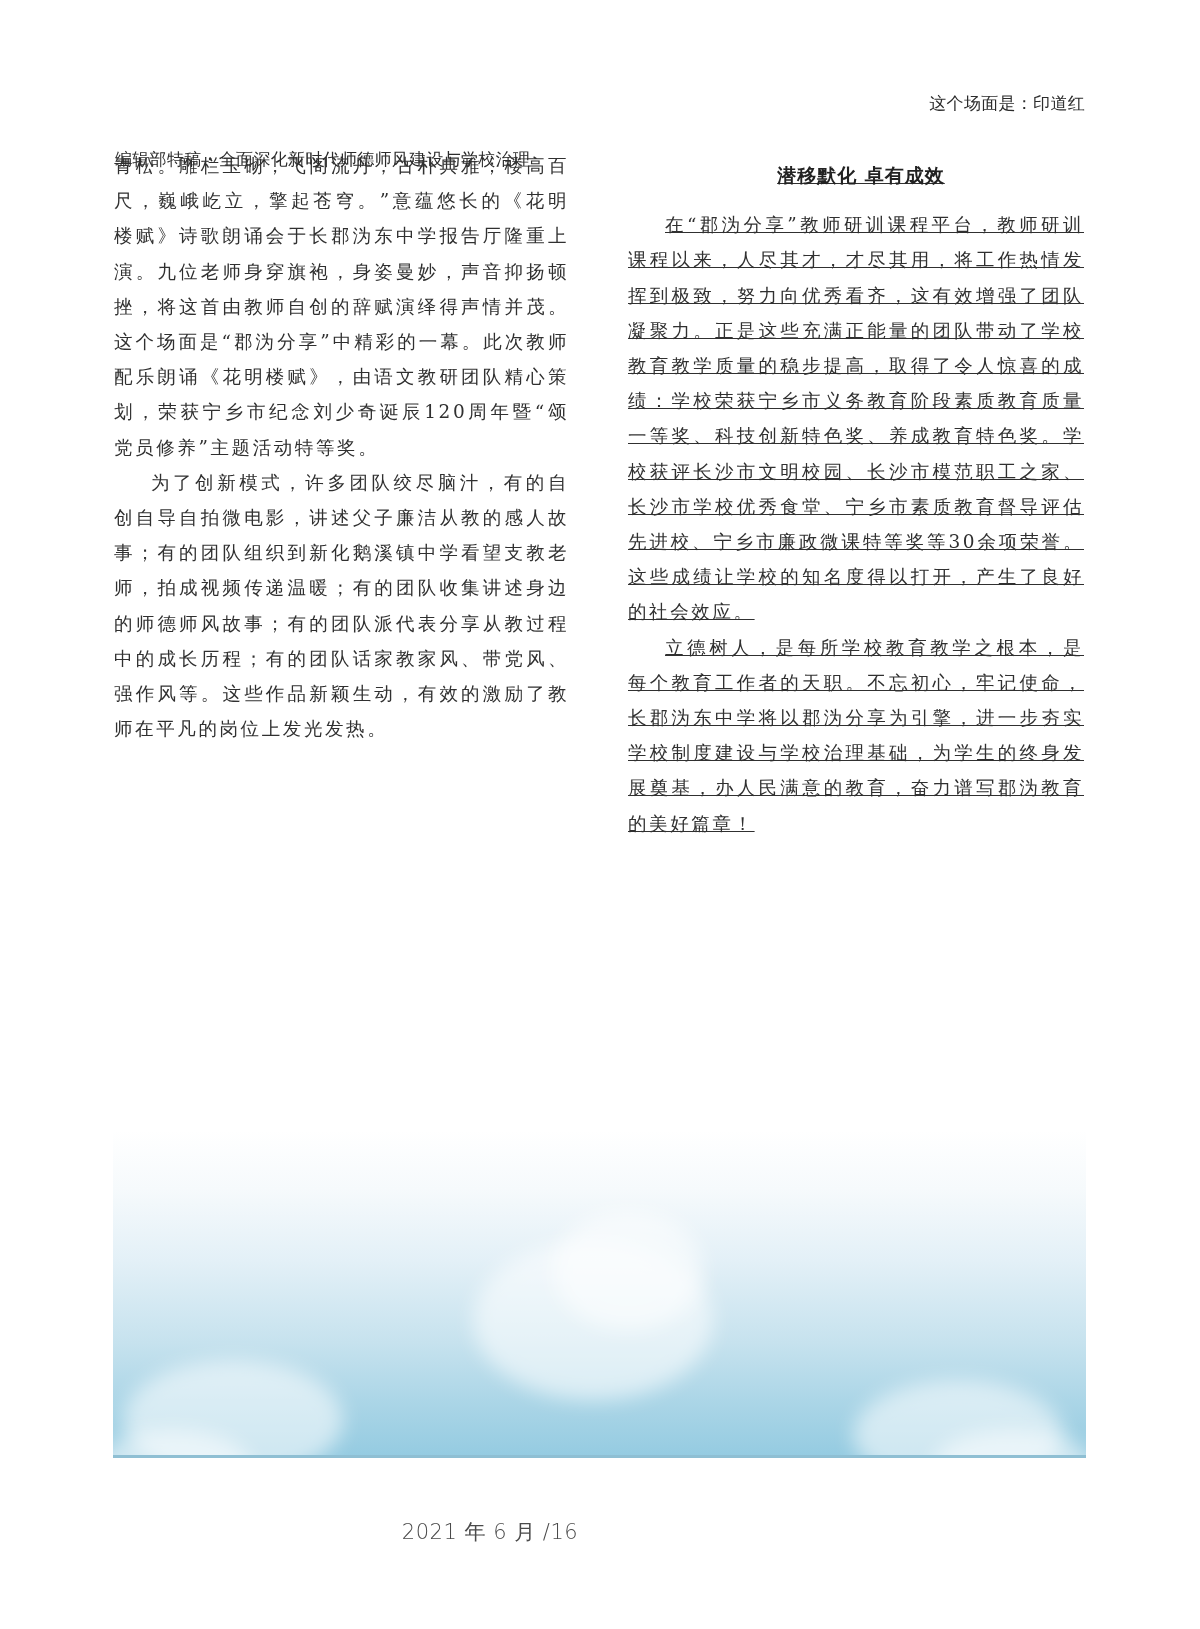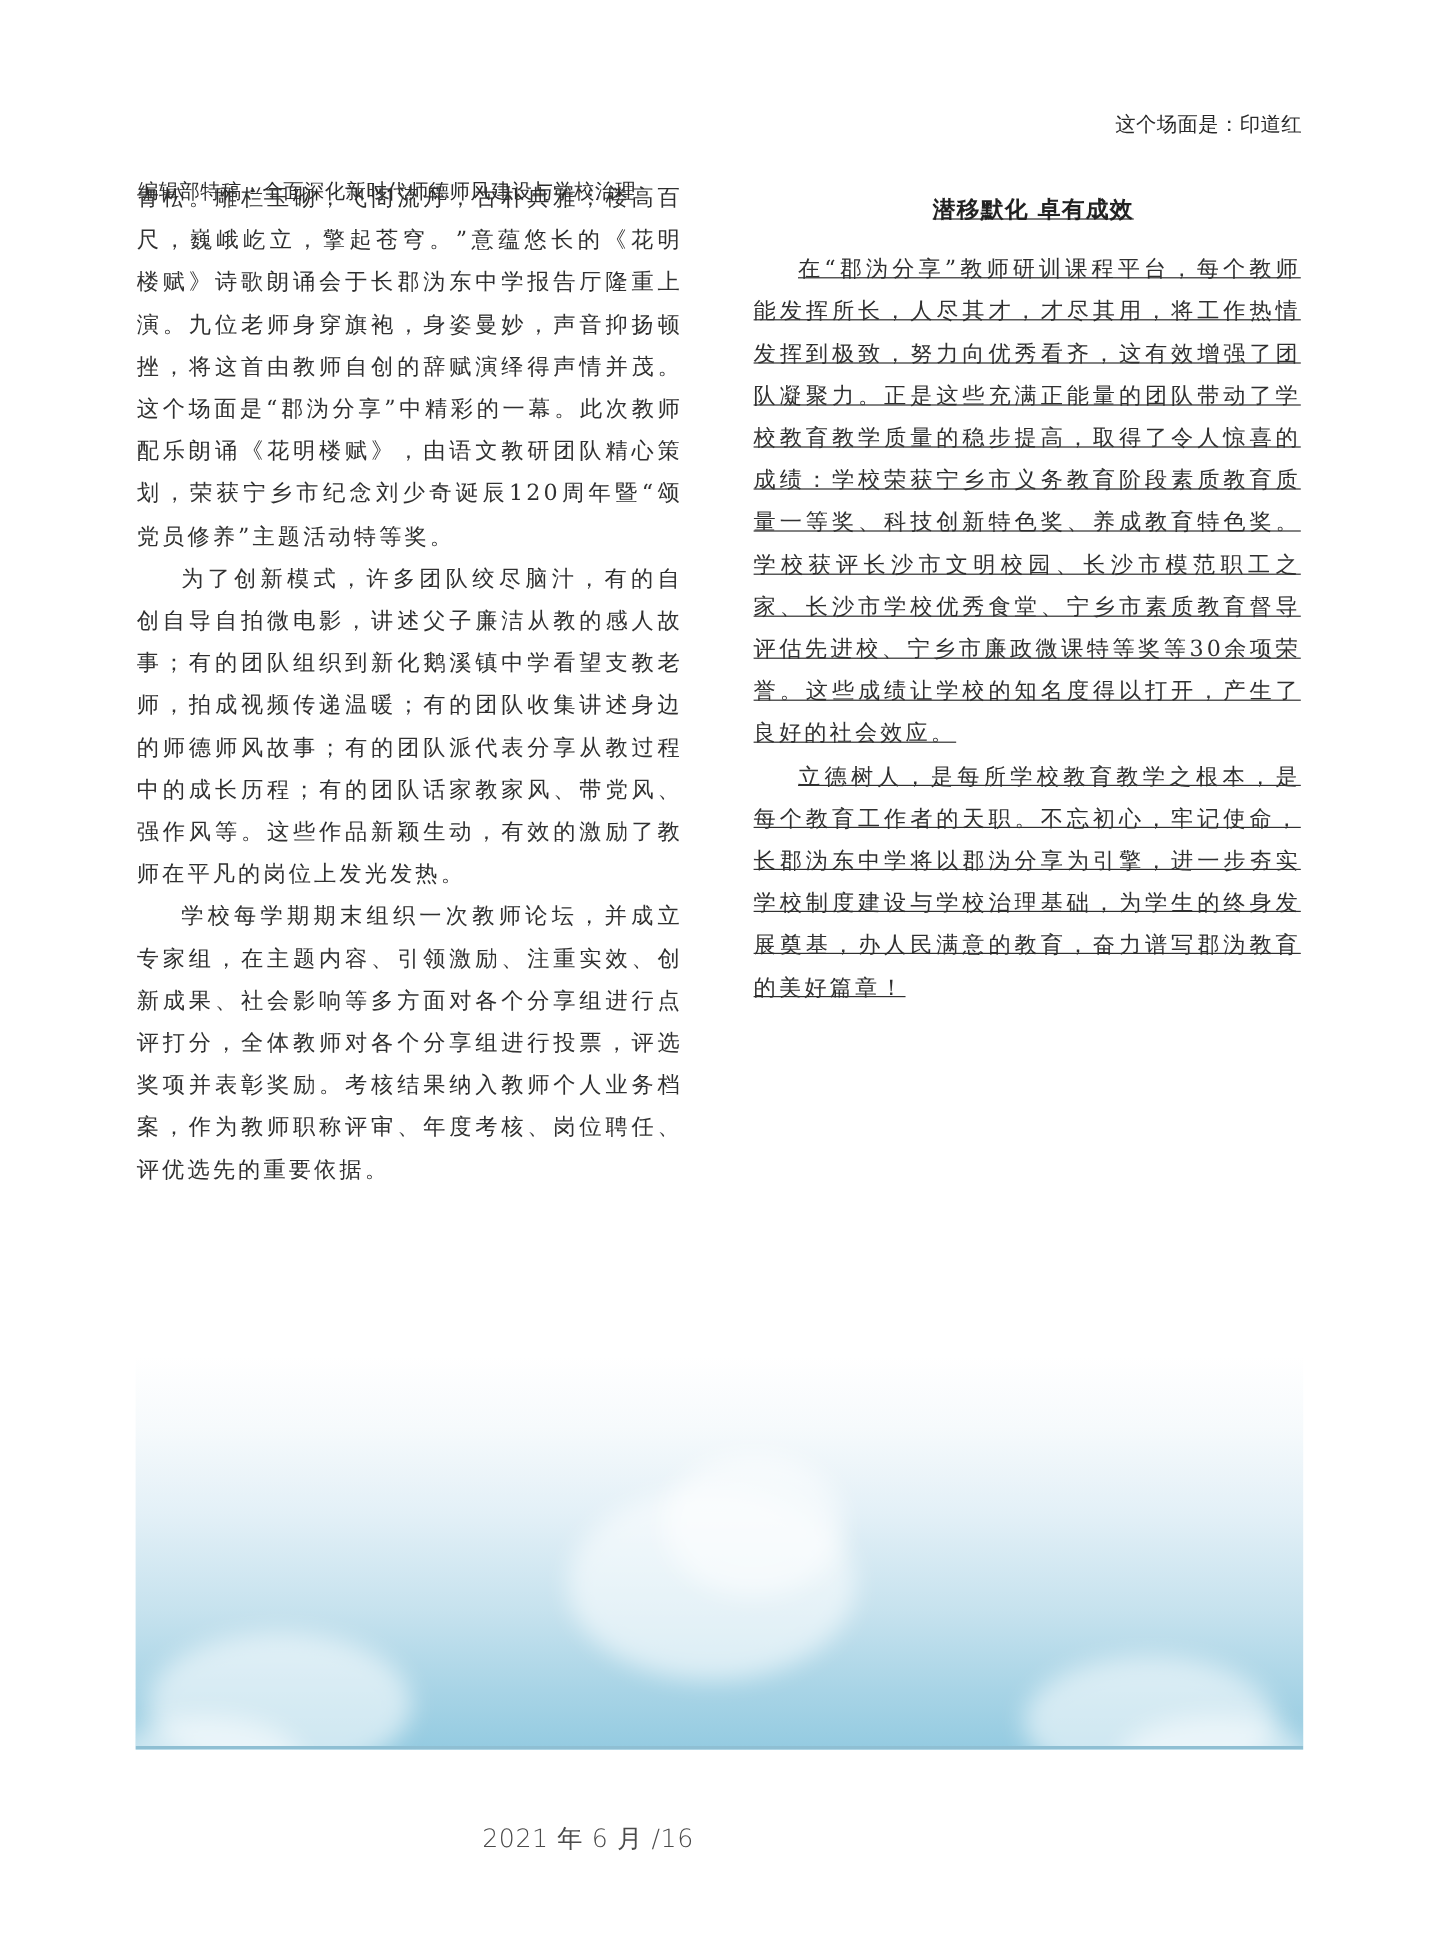--- a/index.html
+++ b/index.html
@@ -50,26 +50,25 @@
 <body>
 
 <div class="running-head">
   <span class="left">编辑部特稿・全面深化新时代师德师风建设与学校治理</span>
   <span class="right">这个场面是：印道红</span>
 </div>
 
 <div class="col left">
   <p class="cont">青松。雕栏玉砌，飞阁流丹，古朴典雅；楼高百尺，巍峨屹立，擎起苍穹。”意蕴悠长的《花明楼赋》诗歌朗诵会于长郡沩东中学报告厅隆重上演。九位老师身穿旗袍，身姿曼妙，声音抑扬顿挫，将这首由教师自创的辞赋演绎得声情并茂。这个场面是“郡沩分享”中精彩的一幕。此次教师配乐朗诵《花明楼赋》，由语文教研团队精心策划，荣获宁乡市纪念刘少奇诞辰120周年暨“颂党员修养”主题活动特等奖。</p>
   <p>为了创新模式，许多团队绞尽脑汁，有的自创自导自拍微电影，讲述父子廉洁从教的感人故事；有的团队组织到新化鹅溪镇中学看望支教老师，拍成视频传递温暖；有的团队收集讲述身边的师德师风故事；有的团队派代表分享从教过程中的成长历程；有的团队话家教家风、带党风、强作风等。这些作品新颖生动，有效的激励了教师在平凡的岗位上发光发热。</p>
-  <p>学校每学期期末组织一次教师论坛，并成立专家组，在主题内容、引领激励、注重实效、创新成果、社会影响等多方面对各个分享组进行点评打分，全体教师对各个分享组进行投票，评选奖项并表彰奖励。考核结果纳入教师个人业务档案，作为教师职称评审、年度考核、岗位聘任、评优选先的重要依据。</p>
 </div>
 
 <div class="col right">
   <h2 class="section-title">潜移默化  卓有成效</h2>
-  <p>在“郡沩分享”教师研训课程平台，每个教师能发挥所长，人尽其才，才尽其用，将工作热情发挥到极致，努力向优秀看齐，这有效增强了团队凝聚力。正是这些充满正能量的团队带动了学校教育教学质量的稳步提高，取得了令人惊喜的成绩：学校荣获宁乡市义务教育阶段素质教育质量一等奖、科技创新特色奖、养成教育特色奖。学校获评长沙市文明校园、长沙市模范职工之家、长沙市学校优秀食堂、宁乡市素质教育督导评估先进校、宁乡市廉政微课特等奖等30余项荣誉。这些成绩让学校的知名度得以打开，产生了良好的社会效应。</p>
+  <p>在“郡沩分享”教师研训课程平台，教师研训课程以来，人尽其才，才尽其用，将工作热情发挥到极致，努力向优秀看齐，这有效增强了团队凝聚力。正是这些充满正能量的团队带动了学校教育教学质量的稳步提高，取得了令人惊喜的成绩：学校荣获宁乡市义务教育阶段素质教育质量一等奖、科技创新特色奖、养成教育特色奖。学校获评长沙市文明校园、长沙市模范职工之家、长沙市学校优秀食堂、宁乡市素质教育督导评估先进校、宁乡市廉政微课特等奖等30余项荣誉。这些成绩让学校的知名度得以打开，产生了良好的社会效应。</p>
   <p>立德树人，是每所学校教育教学之根本，是每个教育工作者的天职。不忘初心，牢记使命，长郡沩东中学将以郡沩分享为引擎，进一步夯实学校制度建设与学校治理基础，为学生的终身发展奠基，办人民满意的教育，奋力谱写郡沩教育的美好篇章！</p>
 </div>
 
 <div class="sky">
   <div class="cloud" style="left:360px; top:110px; width:240px; height:160px;"></div>
   <div class="cloud" style="left:440px; top:80px; width:150px; height:120px;"></div>
   <div class="cloud" style="left:10px; top:230px; width:220px; height:120px;"></div>
   <div class="cloud" style="left:-20px; top:300px; width:160px; height:80px;"></div>
   <div class="cloud" style="left:740px; top:250px; width:210px; height:110px;"></div>
   <div class="cloud" style="left:820px; top:300px; width:160px; height:70px;"></div>

